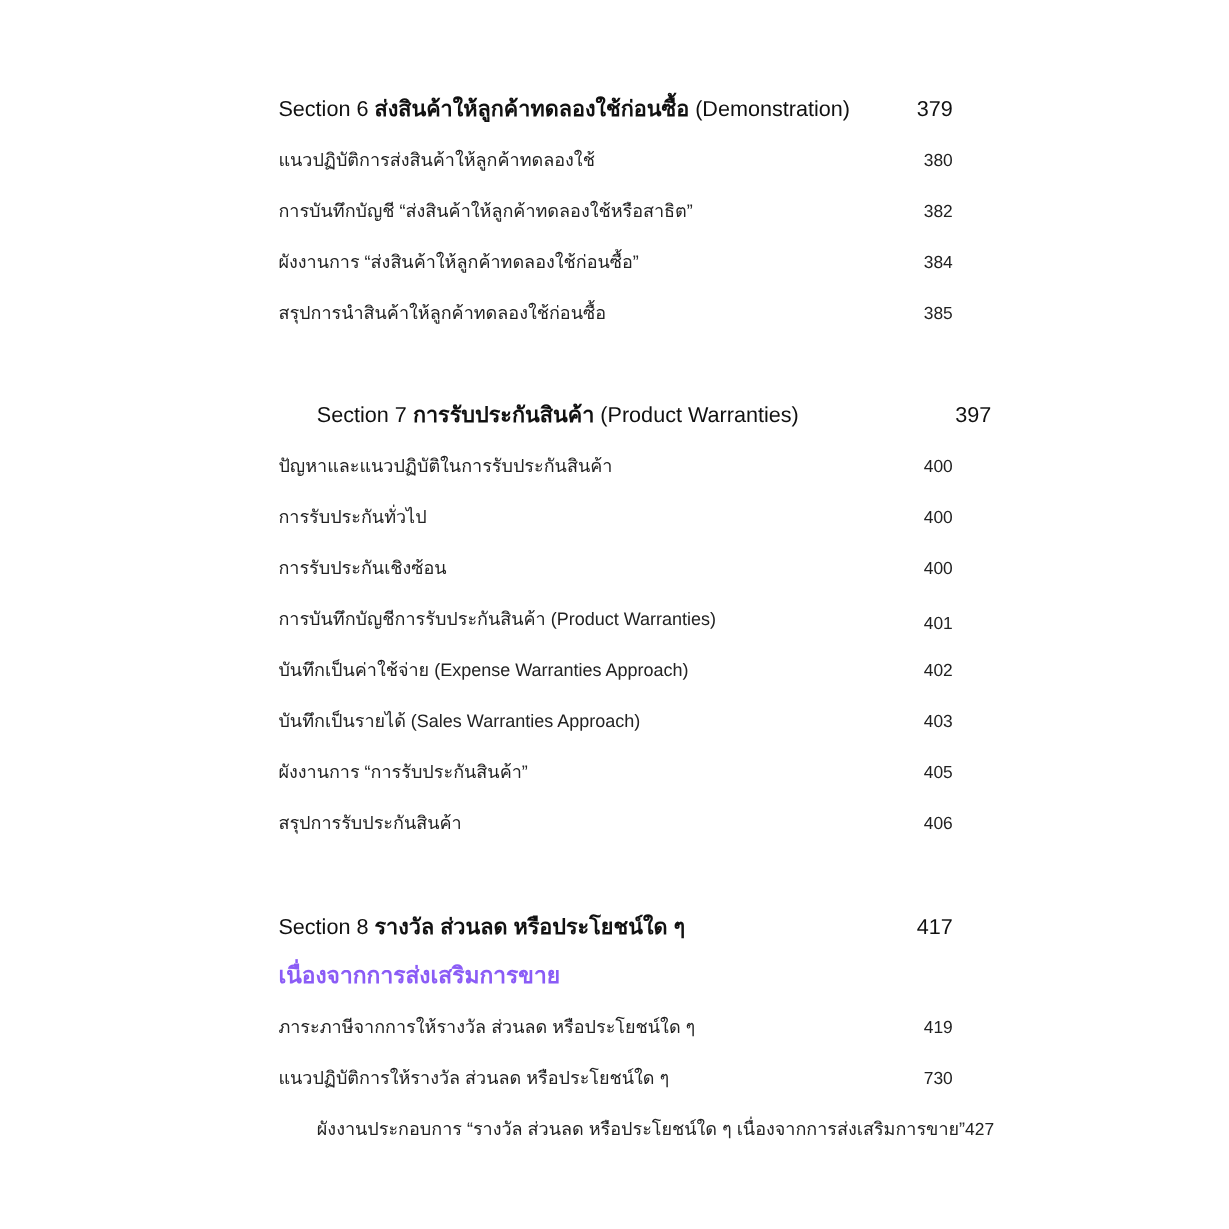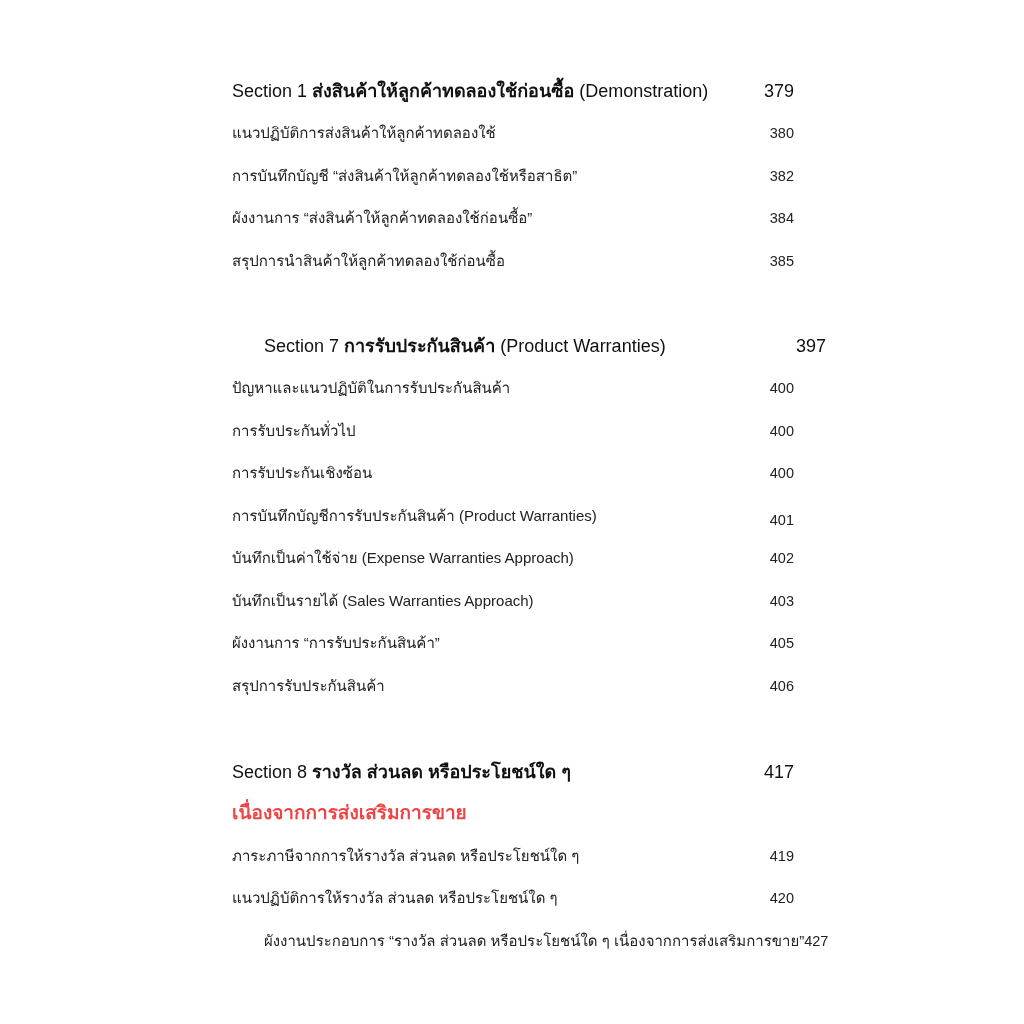--- a/index.html
+++ b/index.html
@@ -52,31 +52,31 @@
     .entry-row {
       font-size: 15px;
       color: #222222;
     }
     .entry-row .page {
       font-size: 14.5px;
     }
     .cont-row {
       font-size: 19px;
       font-weight: bold;
-      color: #ef4444;
+      color: #8b5cf6;
     }
   </style>
 </head>
 <body>
 
 <div class="toc">
 
   <div class="row section-row" style="top:76px;">
     <span class="title">
-      <span>Section 1</span>
+      <span>Section 6</span>
       <span class="thai-bold">ส่งสินค้าให้ลูกค้าทดลองใช้ก่อนซื้อ</span>
       <span>(Demonstration)</span>
     </span>
     <span class="page">379</span>
   </div>
   <div class="row entry-row" style="top:121px;">
     <span class="title">แนวปฏิบัติการส่งสินค้าให้ลูกค้าทดลองใช้</span>
     <span class="page">380</span>
   </div>
   <div class="row entry-row" style="top:164px;">
@@ -142,20 +142,20 @@
   </div>
   <div class="row cont-row" style="top:797px;">
     <span class="title">เนื่องจากการส่งเสริมการขาย</span>
   </div>
   <div class="row entry-row" style="top:844px;">
     <span class="title">ภาระภาษีจากการให้รางวัล ส่วนลด หรือประโยชน์ใด ๆ</span>
     <span class="page">419</span>
   </div>
   <div class="row entry-row" style="top:886px;">
     <span class="title">แนวปฏิบัติการให้รางวัล ส่วนลด หรือประโยชน์ใด ๆ</span>
-    <span class="page">420</span>
+    <span class="page">730</span>
   </div>
   <div class="row entry-row" style="top:929px;margin-left:32px;">
     <span class="title">ผังงานประกอบการ “รางวัล ส่วนลด หรือประโยชน์ใด ๆ เนื่องจากการส่งเสริมการขาย”</span>
     <span class="page">427</span>
   </div>
 
 </div>
 
 </body></html>

